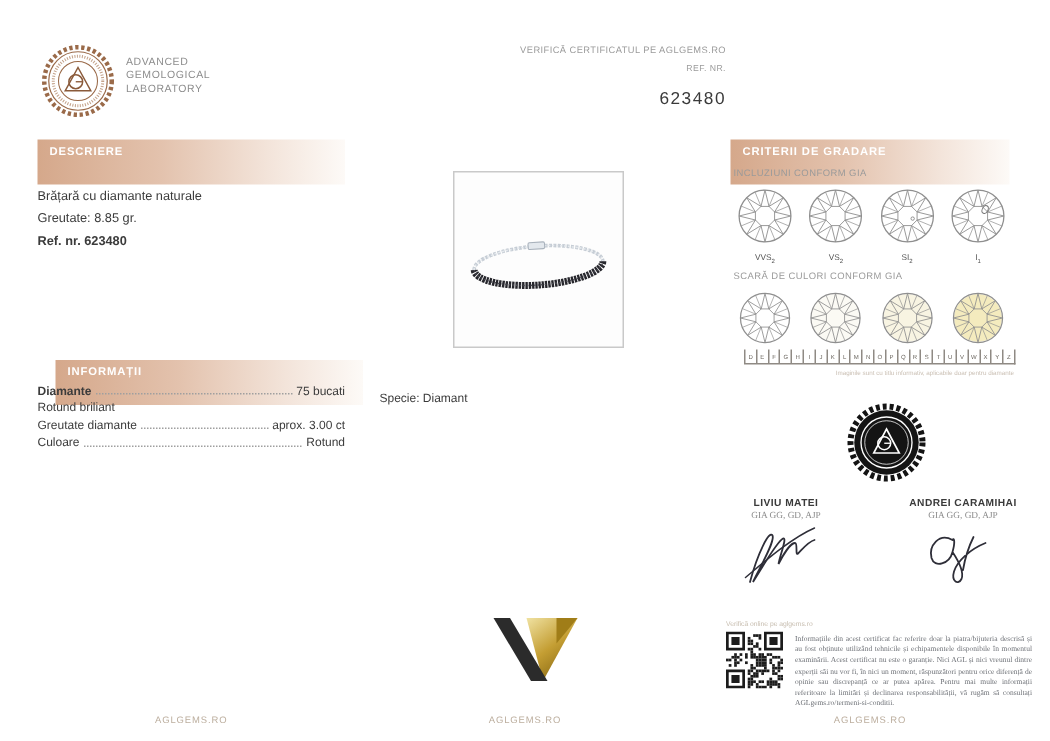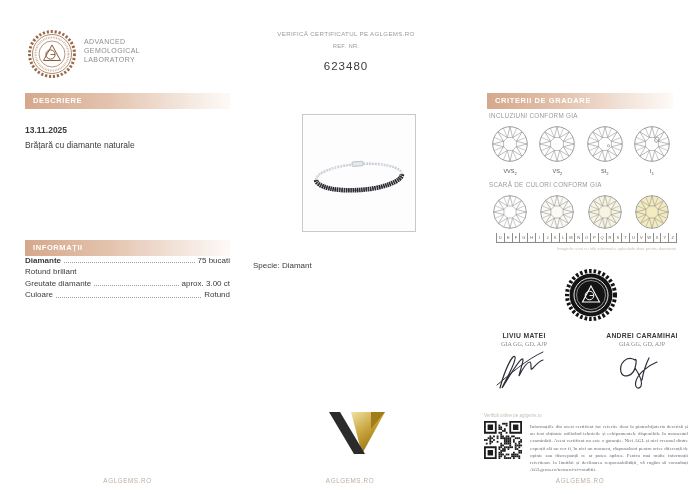--- a/index.html
+++ b/index.html
@@ -1,27 +1,27 @@
 <!DOCTYPE html>
 <html><head>
 <meta charset="utf-8">
 <style>
   html,body{margin:0;padding:0;background:#e8e8e8;}
   .page{position:relative;width:700px;height:494px;background:#ffffff;margin:0 auto;
         font-family:"Liberation Sans",sans-serif;color:#3b3b3b;overflow:hidden;}
 
   
-  .bar{position:absolute;height:16px;line-height:15px;padding-left:8px;box-sizing:border-box;
+  .bar{position:absolute;height:30px;line-height:15px;padding-left:8px;box-sizing:border-box;
        background:linear-gradient(90deg,#d5a88b 0%,#e3c2ad 40%,#f3e4da 75%,#fdfaf7 100%);
        color:#ffffff;font-size:7.5px;font-weight:bold;letter-spacing:.6px;}
 
   
   .brand-text{position:absolute;left:84px;top:37px;font-size:7px;line-height:9px;
               color:#8d8d8d;letter-spacing:.4px;}
-  .hdr-center{position:absolute;left:228px;top:30px;width:236px;text-align:center;}
+  .hdr-center{position:absolute;left:248px;top:30px;width:236px;text-align:right;}
   .verify{font-size:6.2px;color:#9b9b9b;letter-spacing:.3px;}
   .reflab{font-size:5.8px;color:#9b9b9b;margin-top:6px;letter-spacing:.3px;}
   .refnum{font-size:11.5px;color:#3a3a3a;margin-top:11px;letter-spacing:1px;}
 
   
   .desc-block{position:absolute;left:25px;top:123px;font-size:8.5px;line-height:15px;color:#3b3b3b;}
   .b{font-weight:bold;}
   .info-block{position:absolute;left:25px;top:253px;width:205px;}
   .inforow{display:flex;align-items:flex-end;font-size:8px;color:#3b3b3b;height:11.5px;}
   .inforow .lead{flex:1;border-bottom:1px dotted #9f9f9f;margin:0 3px 1.5px 3px;}
@@ -94,25 +94,26 @@
 
   <div class="hdr-center">
     <div class="verify">VERIFICĂ CERTIFICATUL PE AGLGEMS.RO</div>
     <div class="reflab">REF. NR.</div>
     <div class="refnum">623480</div>
   </div>
 
   <div class="bar" style="left:25px;top:93px;width:205px;">DESCRIERE</div>
 
   <div class="desc-block">
-    <div class="b">13.11.2025</div>
     <div>Brățară cu diamante naturale</div>
-  </div>
-
-  <div class="bar" style="left:25px;top:240px;width:205px;">INFORMAȚII</div>
+    <div>Greutate: 8.85 gr.</div>
+    <div class="b">Ref. nr. 623480</div>
+  </div>
+
+  <div class="bar" style="left:37px;top:240px;width:205px;">INFORMAȚII</div>
 
   <div class="info-block">
     <div class="inforow">
       <span class="b">Diamante</span>
       <span class="lead"></span>
       <span>75 bucati</span>
     </div>
     <div class="inforow noleader">
       <span>Rotund briliant</span>
       <span class="lead"></span>

